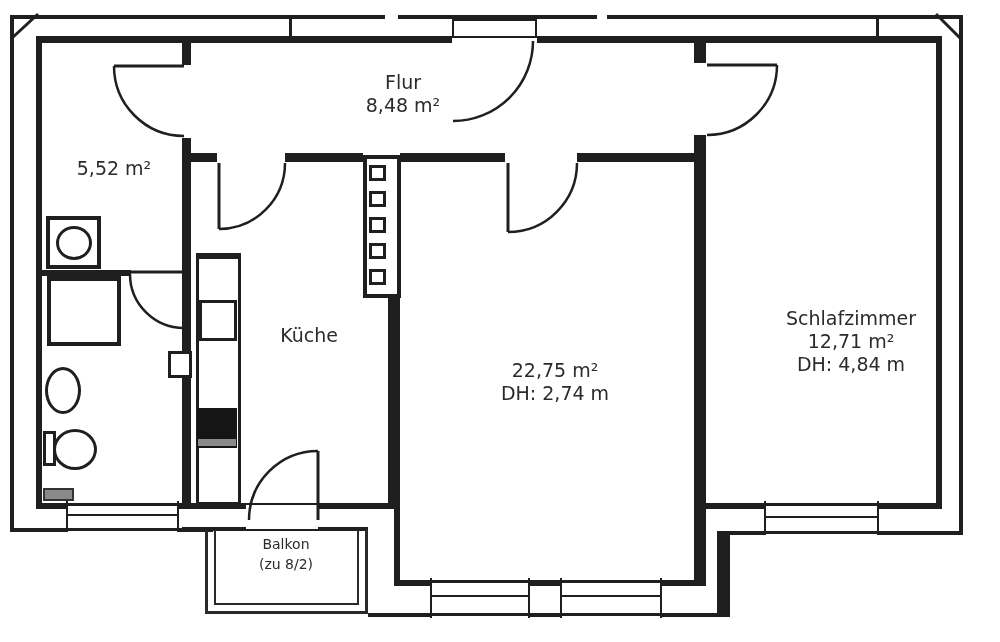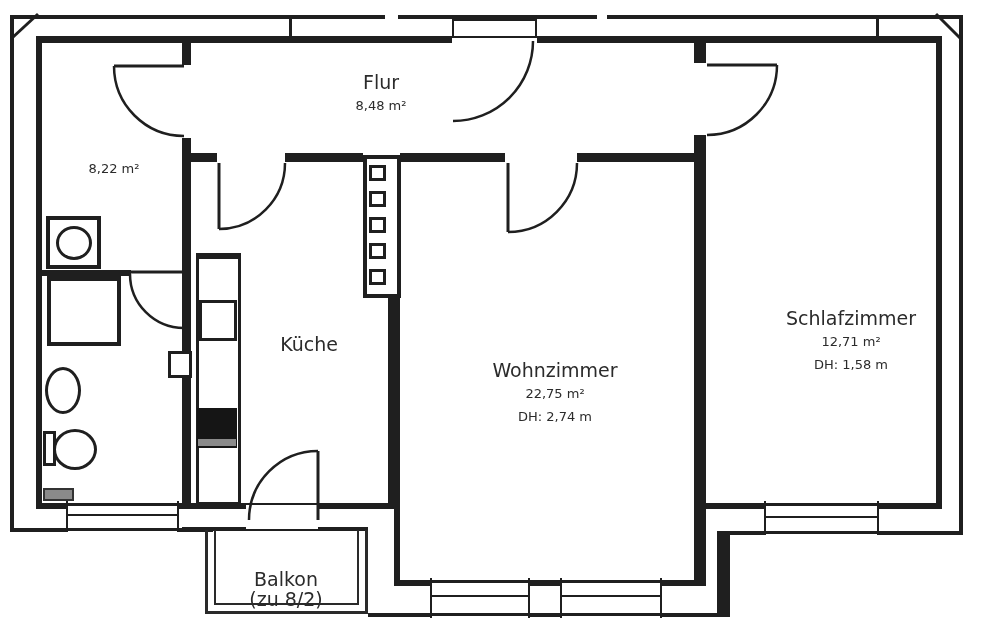--- a/index.html
+++ b/index.html
@@ -4,22 +4,22 @@
 <style>
   html,body{margin:0;padding:0;background:#ffffff;}
   #plan{position:relative;width:1000px;height:642px;background:#ffffff;overflow:hidden;
         font-family:"DejaVu Sans","Liberation Sans",sans-serif;color:#2b2b2b;}
   #plan *{box-sizing:border-box;}
   .w{position:absolute;background:#1f1f1f;}
   .window{position:absolute;background:#ffffff;border-left:2px solid #1f1f1f;border-right:2px solid #1f1f1f;z-index:3;}
   .window .wl{position:absolute;left:0;right:0;background:#1f1f1f;}
   .fix{position:absolute;border:3px solid #1f1f1f;background:#ffffff;z-index:4;}
   .label{position:absolute;text-align:center;z-index:6;line-height:23px;font-size:19px;}
-  .label .sub{font-size:13px;}
-  .small-label{position:absolute;text-align:center;z-index:6;line-height:20px;font-size:19px;margin-top:35px;}
+  .label .sub{font-size:19px;}
+  .small-label{position:absolute;text-align:center;z-index:6;line-height:20px;font-size:14px;}
   svg.overlay{position:absolute;left:0;top:0;z-index:5;}
   .shaft-sq{position:absolute;border:3px solid #1f1f1f;background:#fff;width:17px;height:16px;}
 </style>
 </head>
 <body>
 
 <div id="plan">
 
   <div class="w" style="left:10px;top:15px;width:375px;height:4px"></div>
   <div class="w" style="left:398px;top:15px;width:199px;height:4px"></div>
@@ -135,38 +135,37 @@
       <path d="M 508 232 A 69 69 0 0 0 577 163" stroke-width="2.5"></path>
 
       <path d="M 707 65 L 777 65" stroke-width="3"></path>
       <path d="M 777 65 A 70 70 0 0 1 707 135" stroke-width="2.5"></path>
 
       <path d="M 318 451 L 318 520" stroke-width="3"></path>
       <path d="M 318 451 A 69 69 0 0 0 249 520" stroke-width="2.5"></path>
     </g>
   </svg>
 
-  <div class="label" style="left:291px;top:71px;width:180px">
+  <div class="label" style="left:313px;top:71px;width:180px">
     <div>Flur</div>
     <div class="sub">8,48 m²</div>
   </div>
   <div class="label" style="left:44px;top:157px;width:140px">
-    <div class="sub">8,22 m²</div>
+    <div class="sub">5,52 m²</div>
   </div>
-  <div class="label" style="left:229px;top:333px;width:160px">
+  <div class="label" style="left:229px;top:324px;width:160px">
     <div>Küche</div>
   </div>
   <div class="label" style="left:455px;top:359px;width:200px">
-    <div>Wohnzimmer</div>
     <div class="sub">22,75 m²</div>
     <div class="sub">DH: 2,74 m</div>
   </div>
   <div class="label" style="left:751px;top:307px;width:200px">
     <div>Schlafzimmer</div>
     <div class="sub">12,71 m²</div>
-    <div class="sub">DH: 1,58 m</div>
+    <div class="sub">DH: 4,84 m</div>
   </div>
   <div class="small-label" style="left:216px;top:534px;width:140px">
     <div>Balkon</div>
     <div>(zu 8/2)</div>
   </div>
 
 </div>
 
 </body></html>

